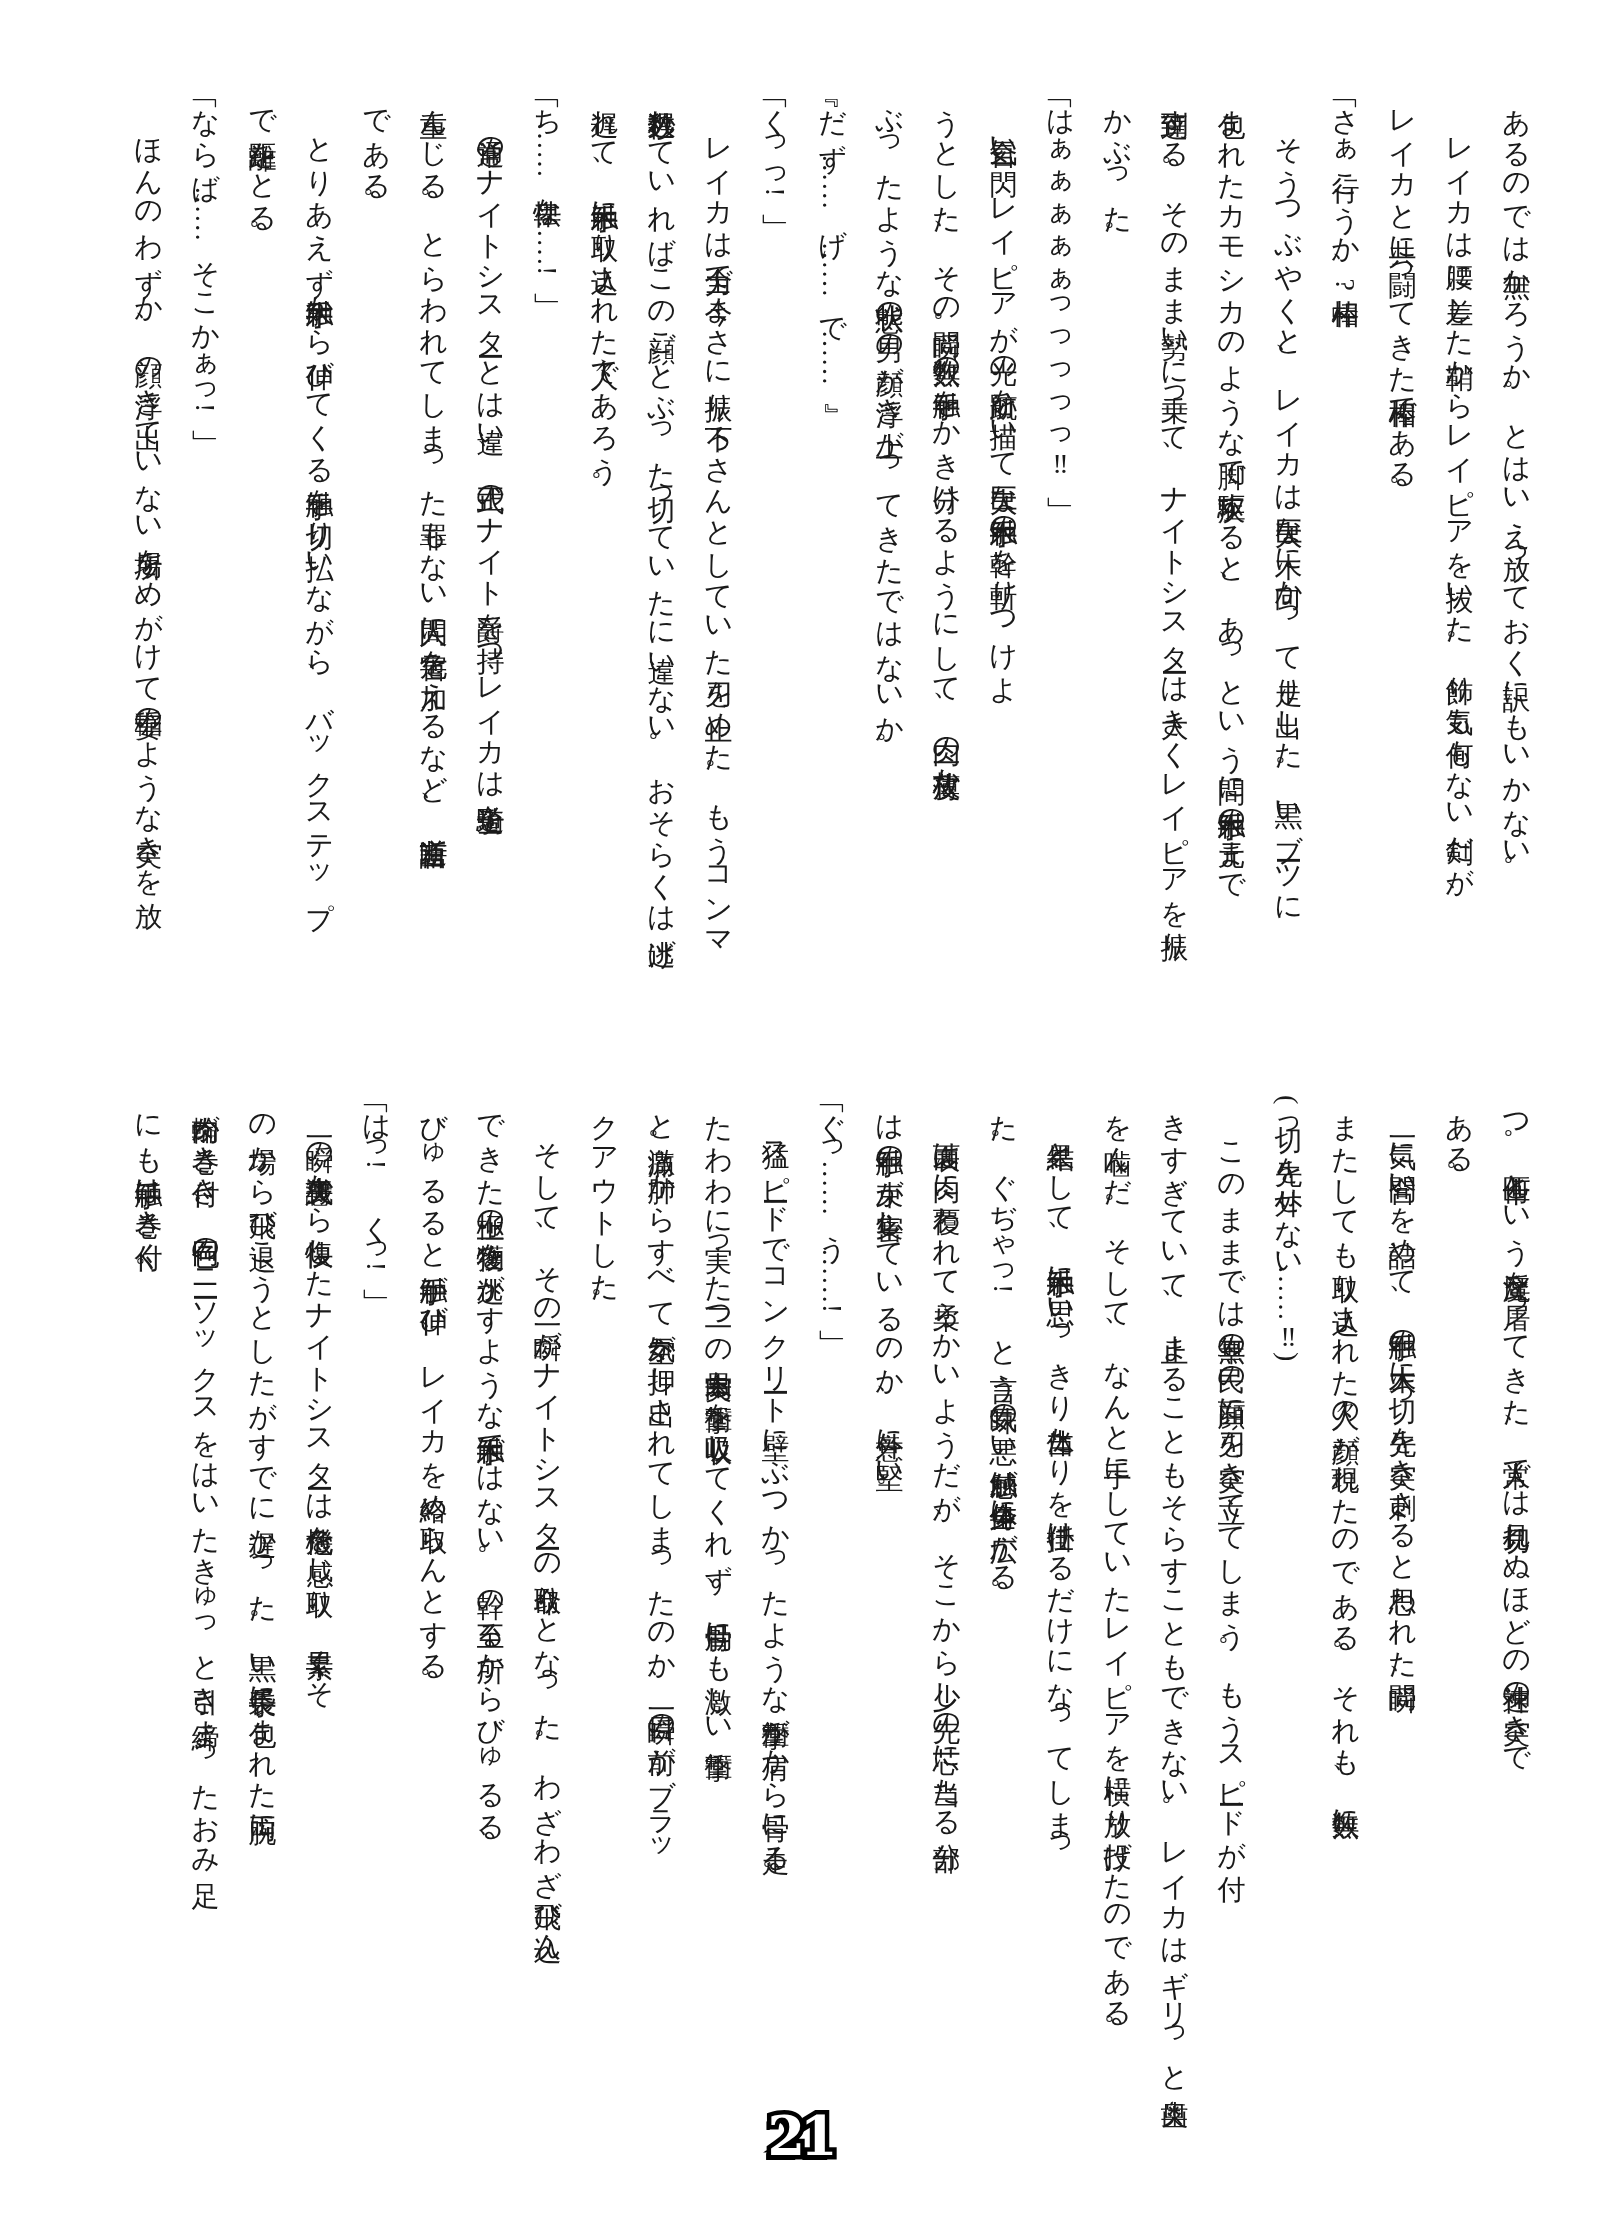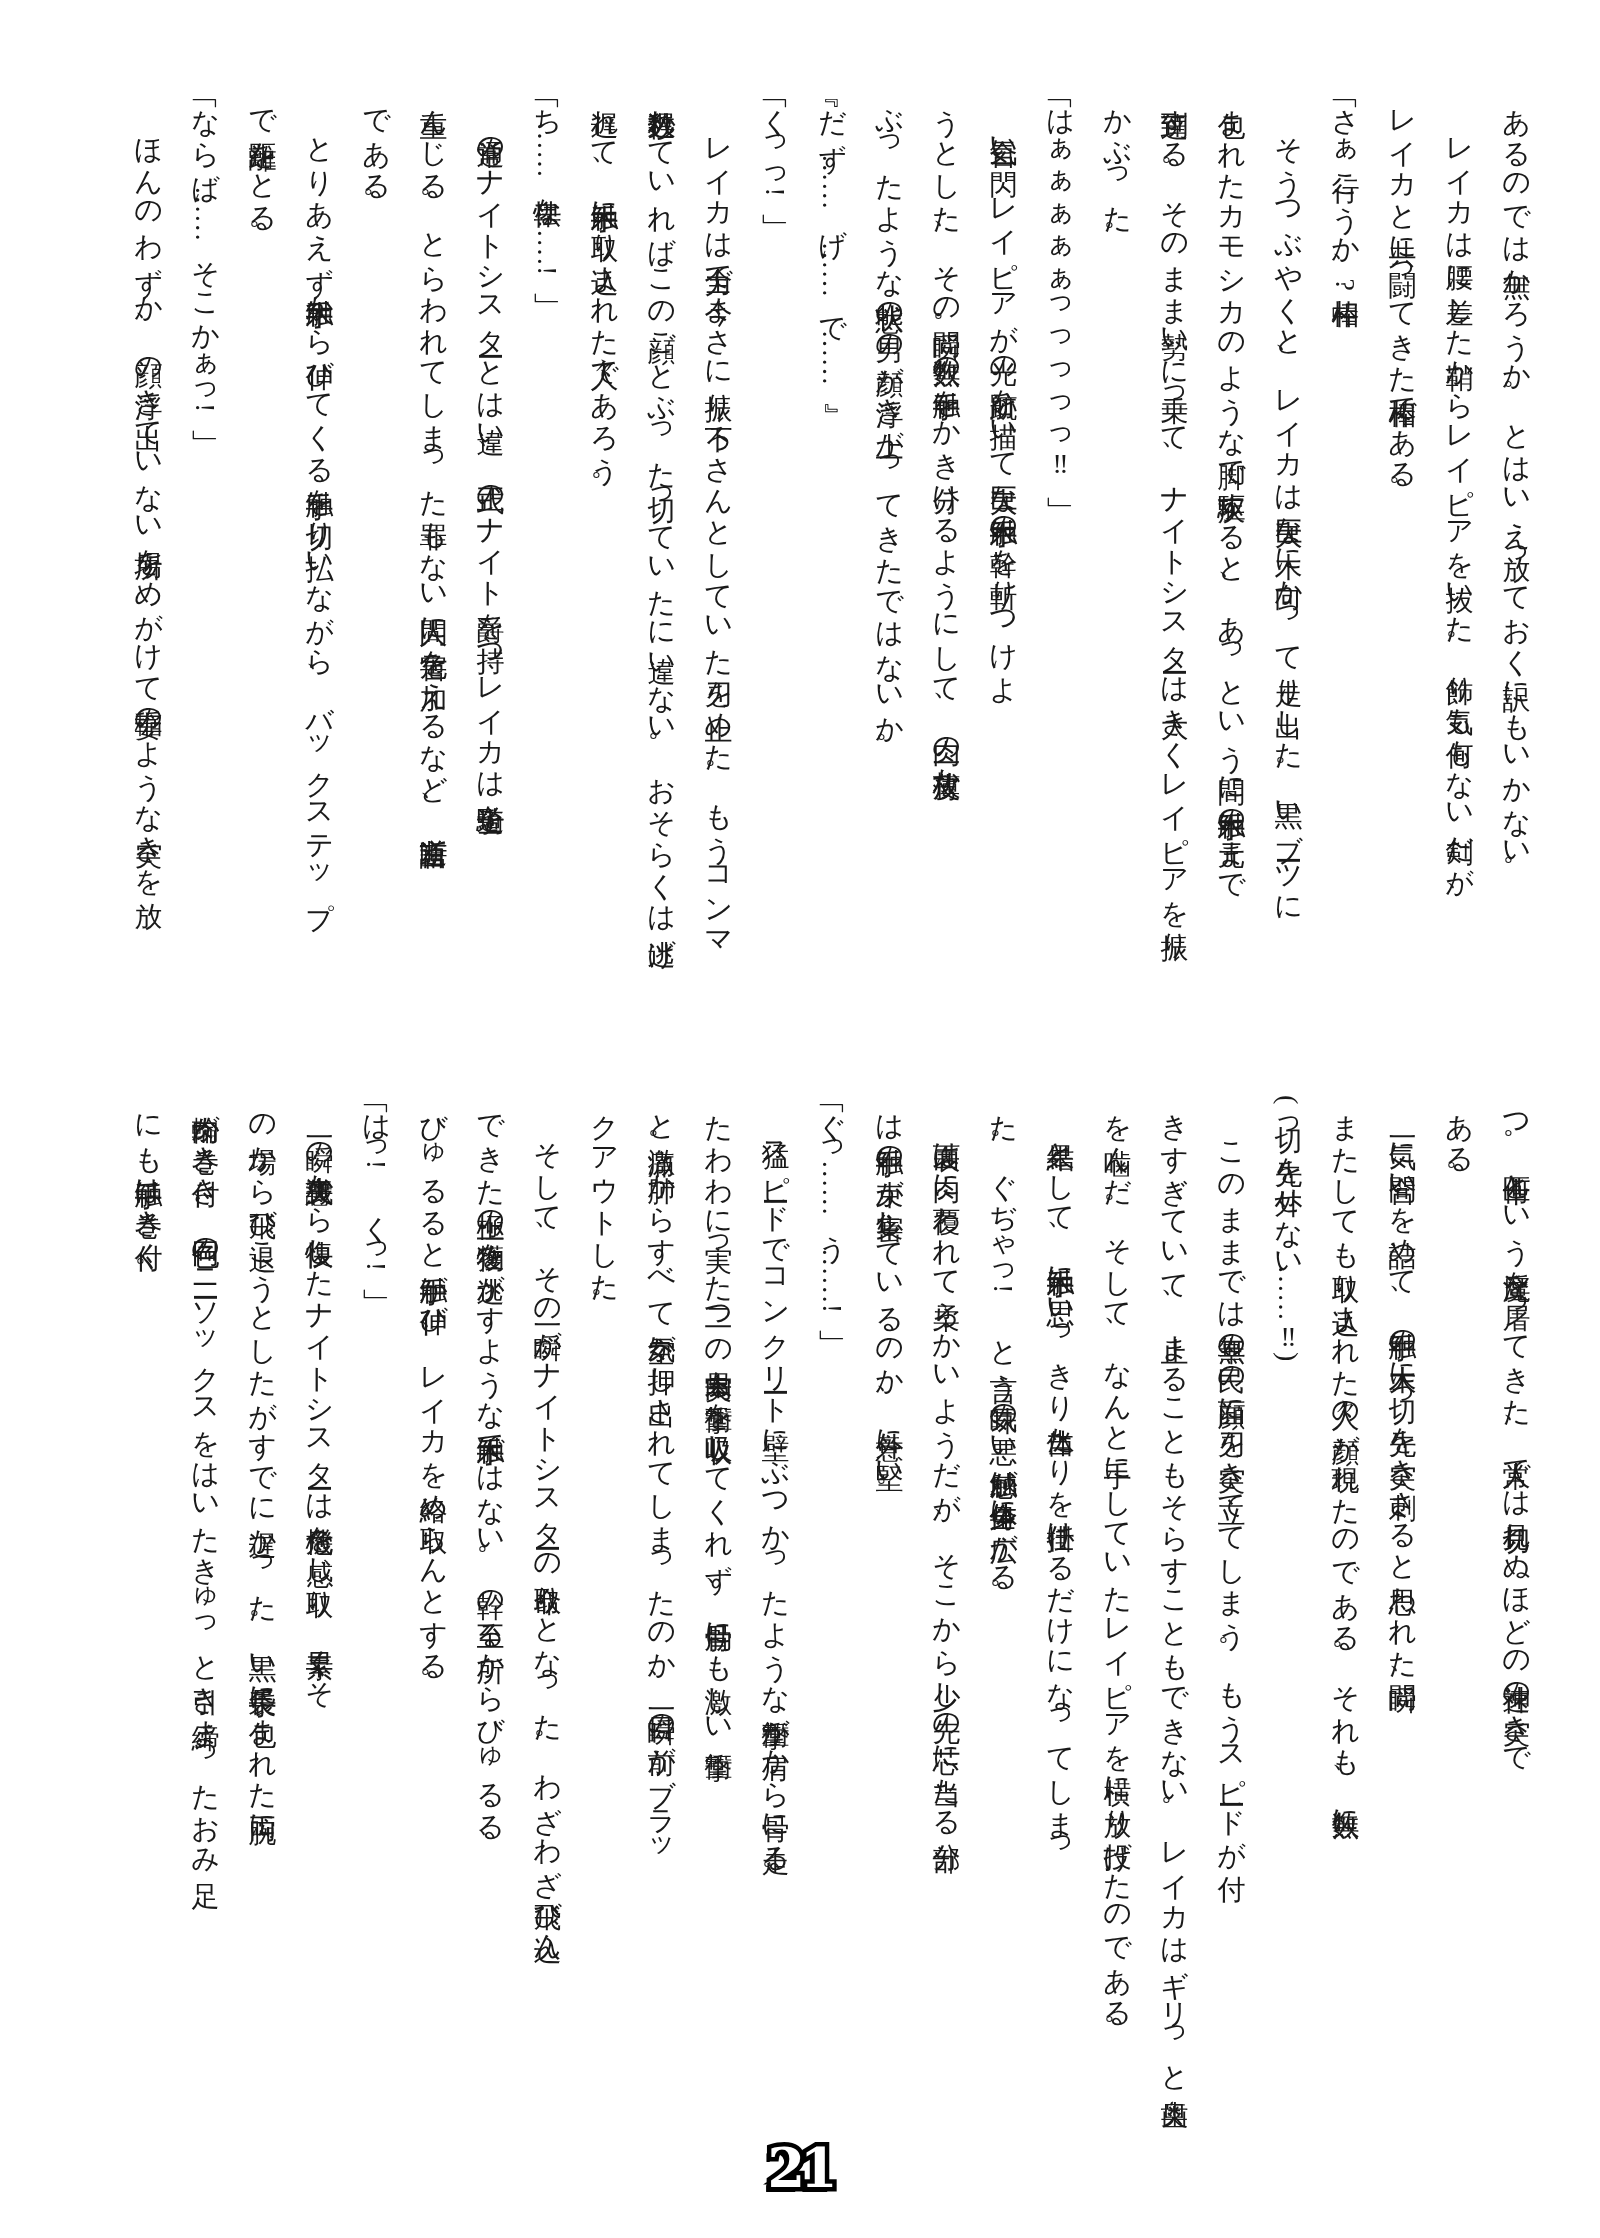--- a/index.html
+++ b/index.html
@@ -33,21 +33,20 @@
     white-space: nowrap;
   }
   .block-top    { top: 90px; }
   .block-bottom { top: 1095px; }
   .page-number-wrap {
     position: absolute;
     top: 2104px;
     left: 0;
     width: 100%;
     text-align: center;
-    margin-top: 32px;
   }
   .page-number {
     display: inline-block;
     font-family: "DejaVu Serif", "Liberation Serif", serif;
     font-weight: bold;
     font-size: 54px;
     letter-spacing: -5px;
     color: #ffffff;
     -webkit-text-stroke: 9px #000000;
     paint-order: stroke fill;

